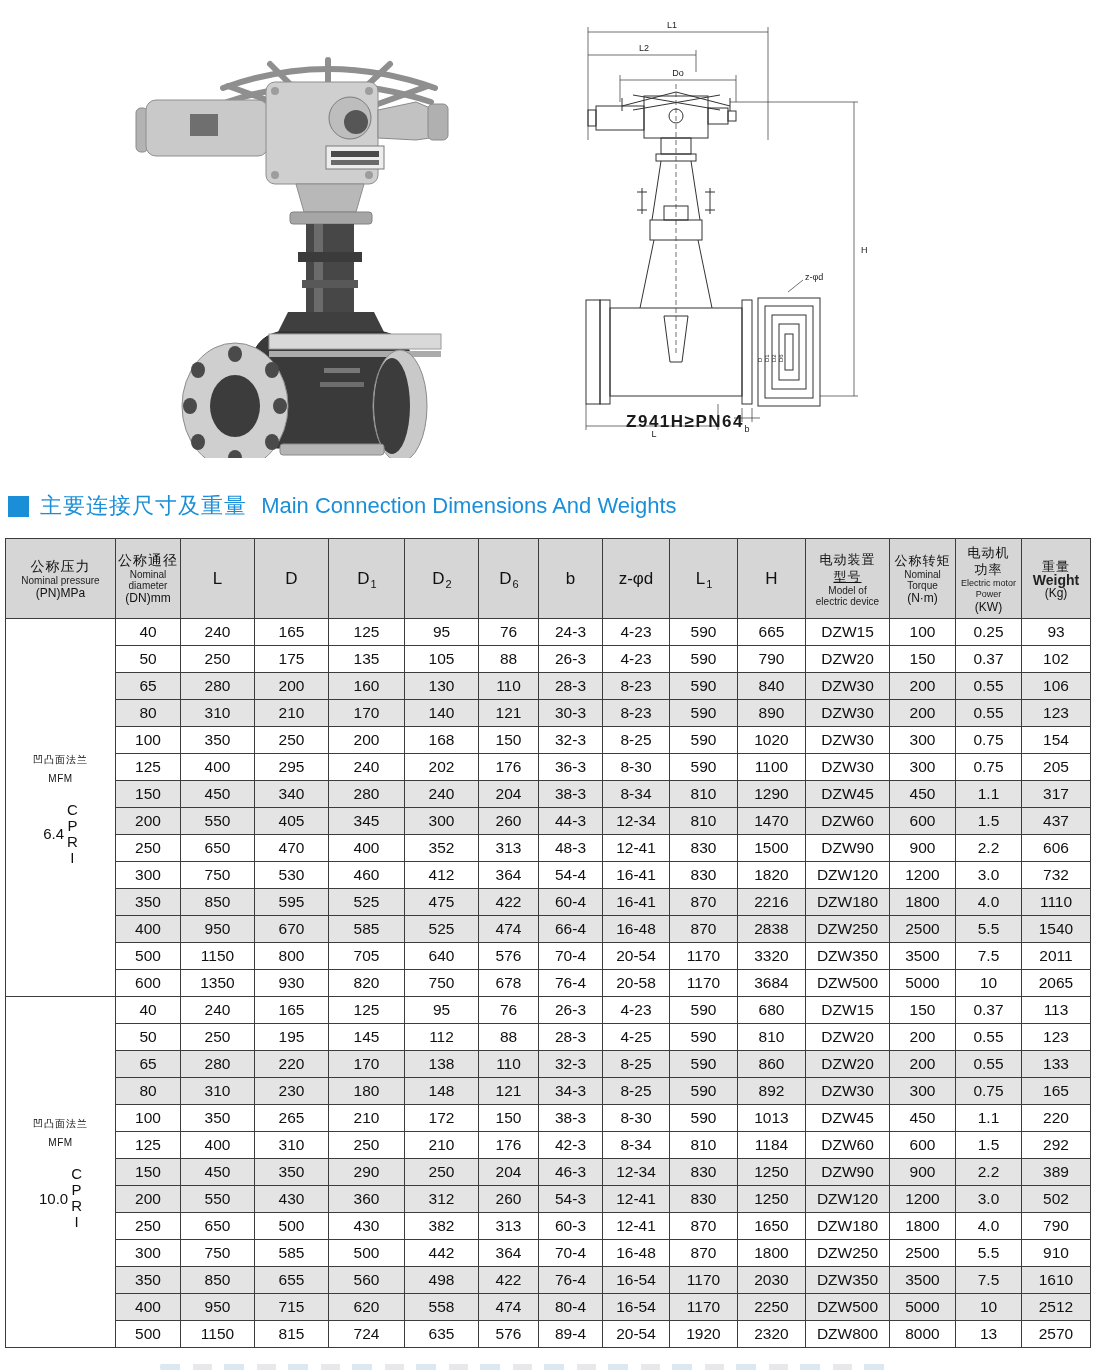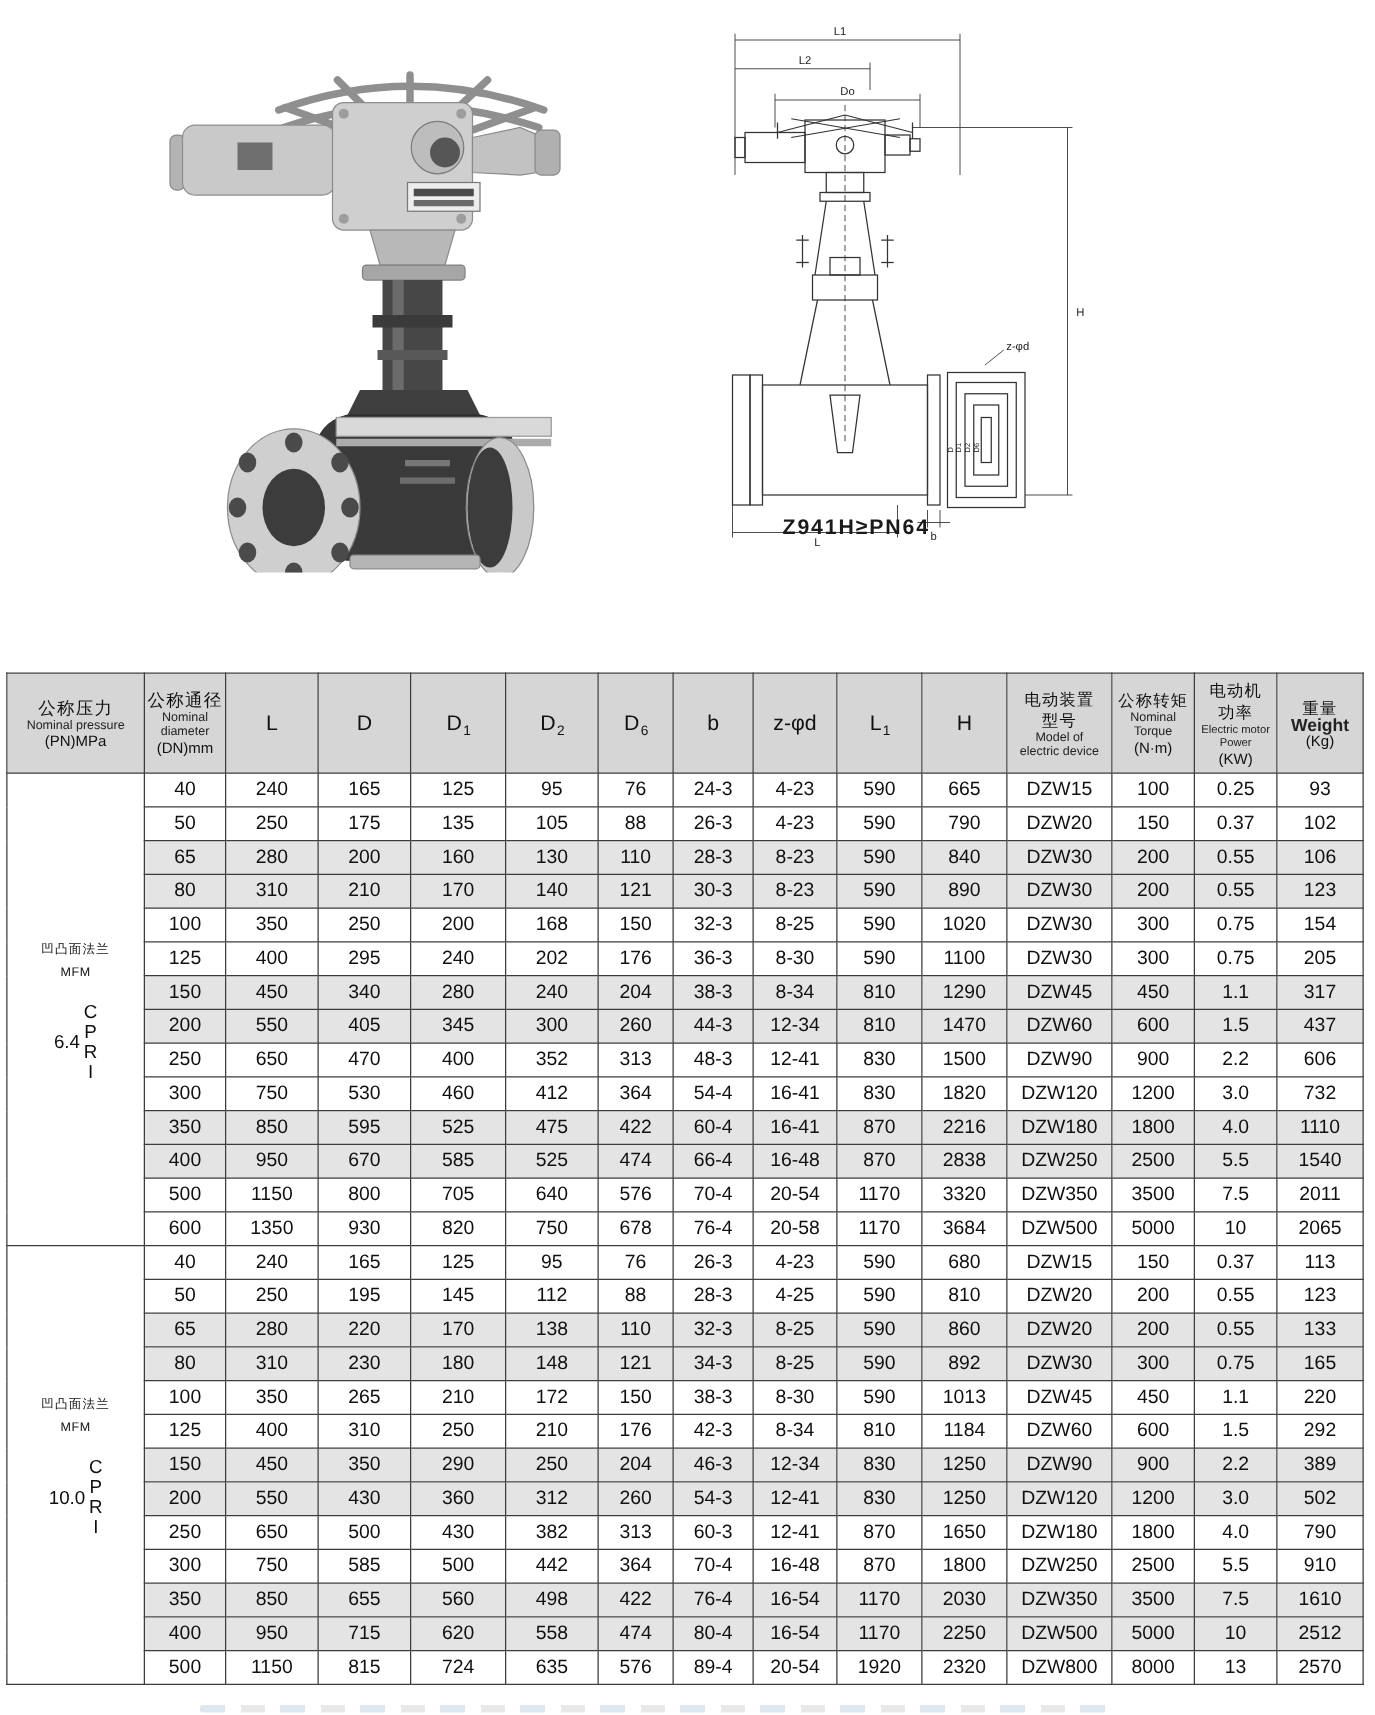--- a/index.html
+++ b/index.html
@@ -216,20 +216,27 @@
       <text class="dt" x="303" y="243">H</text>
 
       <line class="dlt" x1="28" y1="394" x2="28" y2="420"></line>
       <line class="dlt" x1="160" y1="394" x2="160" y2="420"></line>
       <line class="dlt" x1="28" y1="416" x2="160" y2="416"></line>
       <text class="dt" x="96" y="427" text-anchor="middle">L</text>
     </svg>
   </div>
   <div class="drawing-caption">Z941H≥PN64</div>
 
+  <div class="section-heading">
+    <span class="bullet"></span>
+    <span class="heading-text">
+      <span class="zh">主要连接尺寸及重量</span>
+      <span class="en">Main Connection Dimensions And Weights</span>
+    </span>
+  </div>
 
   <table class="dims">
     <colgroup>
       <col style="width:110px">
         <col style="width:65px">
         <col style="width:74px">
         <col style="width:74px">
       <col style="width:76px">
         <col style="width:74px">
         <col style="width:60px">
@@ -259,21 +266,21 @@
         <th><span class="h-dim">D</span><span class="h-sub"></span></th>
         <th><span class="h-dim">D</span><span class="h-sub">1</span></th>
         <th><span class="h-dim">D</span><span class="h-sub">2</span></th>
         <th><span class="h-dim">D</span><span class="h-sub">6</span></th>
         <th><span class="h-dim">b</span><span class="h-sub"></span></th>
         <th><span class="h-dim">z-φd</span><span class="h-sub"></span></th>
         <th><span class="h-dim">L</span><span class="h-sub">1</span></th>
         <th><span class="h-dim">H</span><span class="h-sub"></span></th>
         <th>
           <div class="h-zh" style="font-size:13px;">电动装置</div>
-          <div class="h-zh" style="font-size:13px;">型号</div>
+          <div class="h-zh" style="font-size:13px;text-decoration:underline;">型号</div>
           <div class="h-en">Model of</div>
           <div class="h-en">electric device</div>
         </th>
         <th>
           <div class="h-zh" style="font-size:13px;">公称转矩</div>
           <div class="h-en">Nominal</div>
           <div class="h-en">Torque</div>
           <div class="h-unit">(N·m)</div>
         </th>
         <th>

